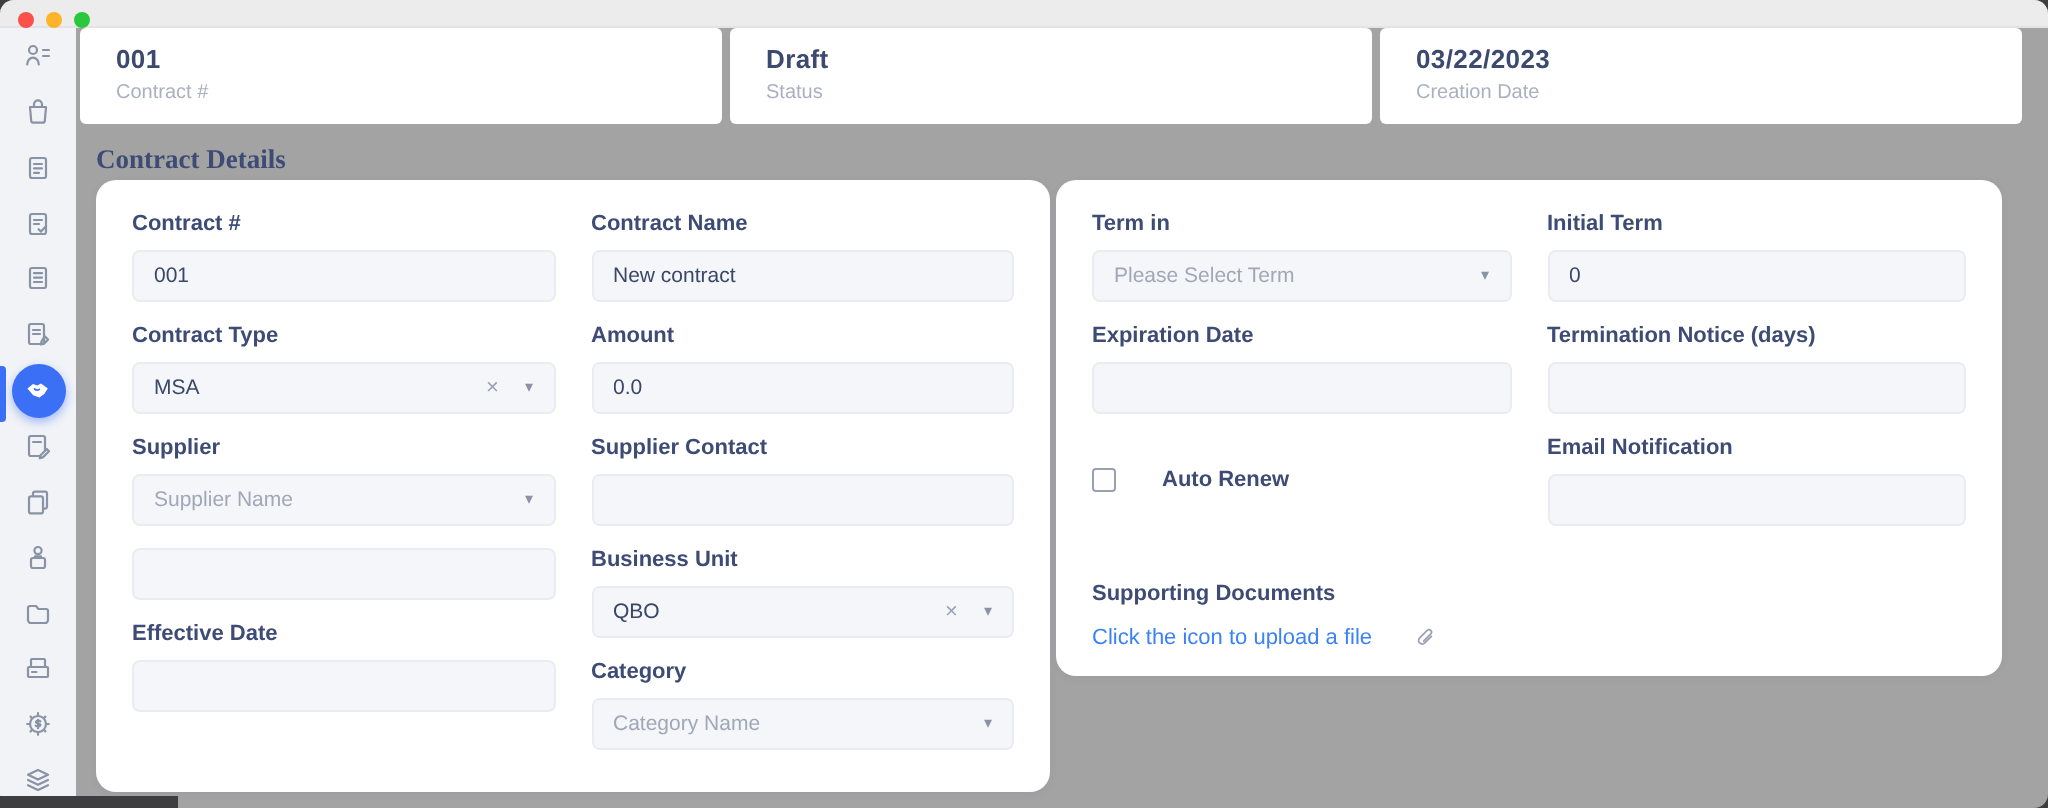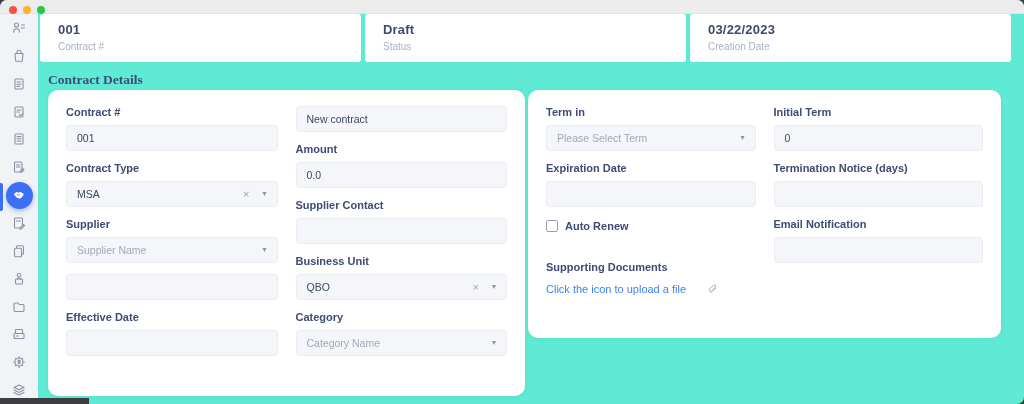--- a/index.html
+++ b/index.html
@@ -1,18 +1,18 @@
 <!DOCTYPE html>
 <html><head>
 <meta charset="utf-8">
 <style>
   * { margin:0; padding:0; box-sizing:border-box; }
   html,body { width:1024px; height:404px; overflow:hidden; }
   body { font-family:"Liberation Sans", sans-serif; background:#3E3E40; position:relative; }
-  .window { position:absolute; inset:0; border-radius:7px; overflow:hidden; background:#5eead4; }
+  .window { position:absolute; inset:0; border-radius:7px; overflow:hidden; background:#a3a3a3; }
 
   
   .titlebar { position:absolute; top:0; left:0; right:0; height:14px; background:#ECECEC; border-bottom:1px solid #E3E3E3; z-index:5; }
   .lights { position:absolute; top:6px; left:9px; display:flex; gap:6px; }
   .light { width:8px; height:8px; border-radius:50%; }
   .light.red { background:#FB5148; }
   .light.yellow { background:#FDB32A; }
   .light.green { background:#2AC83E; }
 
   
@@ -42,25 +42,25 @@
   .fgroup { margin-bottom:11px; }
   .flabel { display:block; font-size:11px; line-height:13px; font-weight:bold; color:#3E4C75; margin-bottom:6px; }
   .finput, .fselect { width:100%; height:26px; background:#F5F6F9; border:1px solid #EAECF1; border-radius:4px; font-family:"Liberation Sans",sans-serif; font-size:10.5px; color:#3A4768; padding:0 10px; }
   .finput::placeholder { color:#A0A8B8; }
   .fselect { display:flex; align-items:center; cursor:pointer; }
   .sel-value { flex:1; overflow:hidden; white-space:nowrap; }
   .sel-value.muted { color:#A0A8B8; }
   .sel-clear { color:#9AA3B5; font-size:11px; margin-right:13px; cursor:pointer; line-height:1; }
   .sel-caret { color:#8A93A6; font-size:8px; line-height:1; }
 
-  .checkbox-row { margin-top:13px; display:flex; align-items:center; gap:7px; }
+  .checkbox-row { margin-top:27px; display:flex; align-items:center; gap:23px; }
   .checkbox { width:12px; height:12px; border:1px solid #97A1B4; border-radius:2px; background:#fff; cursor:pointer; flex:none; }
   .checkbox-label { font-size:11px; font-weight:bold; color:#3E4C75; }
 
-  .docs-block { margin-top:29px; }
+  .docs-block { margin-top:45px; }
   .upload-link { margin-top:9px; display:flex; gap:21px; color:#3B82F6; font-size:11px; cursor:pointer; }
   .upload-link svg { width:12px; height:12px; stroke:#9AA3B5; fill:none; stroke-width:1.2; stroke-linecap:round; }
 
   .screen-edge { position:absolute; left:0; bottom:0; width:89px; height:6px; background:#3E3E40; z-index:10; }
 </style>
 </head>
 <body>
 
 <div class="window">
 
@@ -214,20 +214,21 @@
           <div class="fgroup">
             <input class="finput" value="" style="">
           </div>
           <div class="fgroup">
             <label class="flabel">Effective Date</label>
             <input class="finput" value="" style="">
           </div>
         </div>
         <div class="col">
           <div class="fgroup">
+            <label class="flabel">Contract Name</label>
             <input class="finput" value="New contract" style="">
           </div>
           <div class="fgroup">
             <label class="flabel">Amount</label>
             <input class="finput" value="0.0" style="">
           </div>
           <div class="fgroup">
             <label class="flabel">Supplier Contact</label>
             <input class="finput" value="" style="">
           </div>

